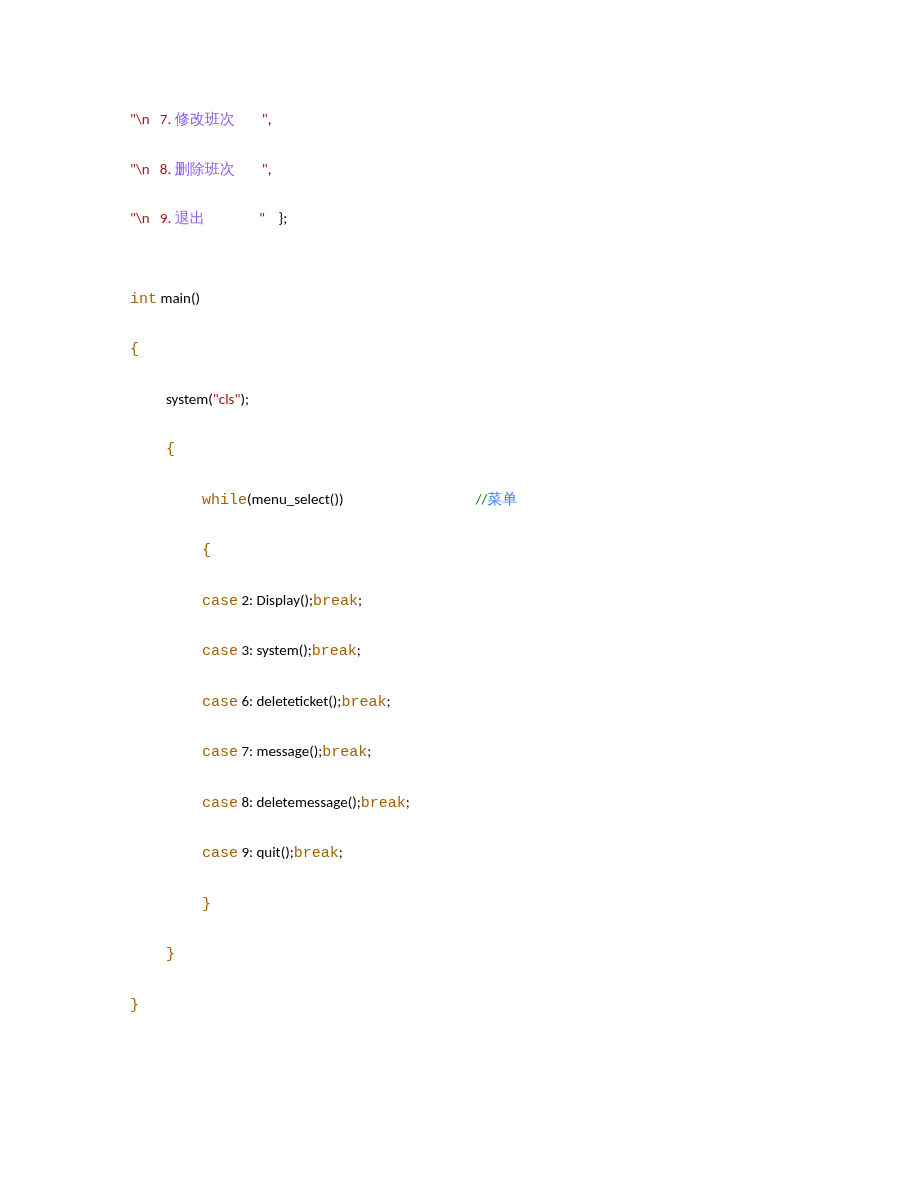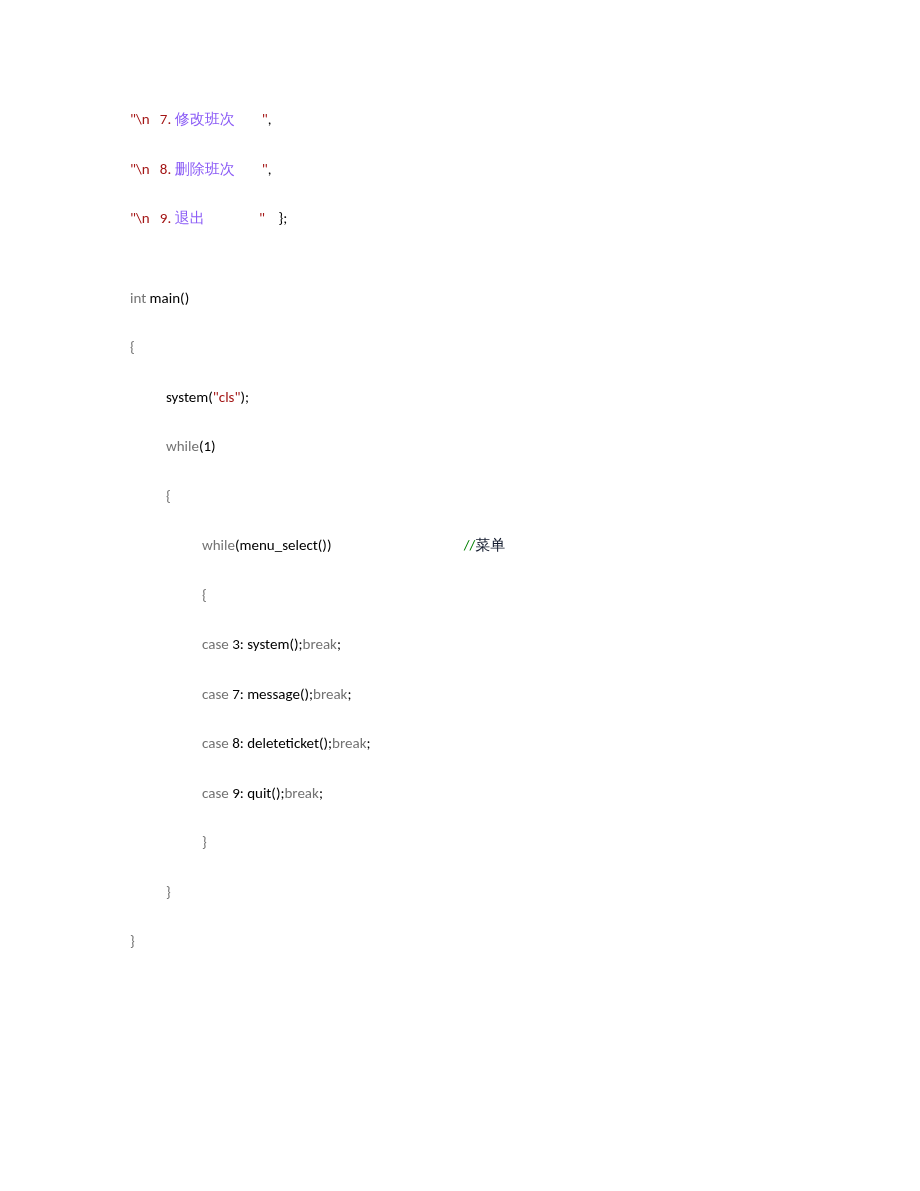--- a/index.html
+++ b/index.html
@@ -15,25 +15,25 @@
     min-height: 1191px;
     padding: 110px 0 0 130px;
     box-sizing: border-box;
     position: relative;
   }
   .line {
     line-height: 1.3;
     margin-bottom: 30px;
     white-space: pre;
   }
-  .kw { color: #737373; }
+  .kw { color: #a16207; font-family: Liberation Mono, monospace; }
   .str { color: #a31515; }
   .cjk-str { color: #8b5cf6; font-family: SimSun, "宋体", serif; }
   .cmt { color: #008000; }
-  .cjk-cmt { color: #0f172a; font-family: SimSun, "宋体", serif; text-align: right; }
+  .cjk-cmt { color: #3b82f6; font-family: SimSun, "宋体", serif; text-align: right; }
   .txt { color: #000000; }
   .indent1 { padding-left: 36px; }
   .indent2 { padding-left: 72px; }
 </style>
 </head>
 <body>
 
 <div class="page">
 
   <div class="line"><span class="str">"\n</span><span class="str">   7. </span><span class="cjk-str">修改班次</span><span class="str">        </span><span class="str">"</span><span class="txt">,</span></div>
@@ -43,38 +43,39 @@
   <div class="line"><span class="str">"\n</span><span class="str">   9. </span><span class="cjk-str">退出</span><span class="str">                </span><span class="str">"</span><span class="txt">    };</span></div>
 
   <div style="height:30px"></div>
 
   <div class="line"><span class="kw">int</span><span class="txt"> main()</span></div>
 
   <div class="line"><span class="kw">{</span></div>
 
   <div class="line indent1"><span class="txt">system(</span><span class="str">"cls"</span><span class="txt">);</span></div>
 
-  <div class="line indent1"><span class="kw">while</span><span class="txt">(1)</span></div>
 
   <div class="line indent1"><span class="kw">{</span></div>
 
   <div class="line indent2"><span class="kw">while</span><span class="txt">(menu_select())</span><span class="txt">                                       </span><span class="cmt">//</span><span class="cjk-cmt">菜单</span></div>
 
   <div class="line indent2"><span class="kw">{</span></div>
 
 
+  <div class="line indent2"><span class="kw">case</span><span class="txt"> 2: Display();</span><span class="kw">break</span><span class="txt">;</span></div>
 
   <div class="line indent2"><span class="kw">case</span><span class="txt"> 3: system();</span><span class="kw">break</span><span class="txt">;</span></div>
 
 
 
+  <div class="line indent2"><span class="kw">case</span><span class="txt"> 6: deleteticket();</span><span class="kw">break</span><span class="txt">;</span></div>
 
   <div class="line indent2"><span class="kw">case</span><span class="txt"> 7: message();</span><span class="kw">break</span><span class="txt">;</span></div>
 
-  <div class="line indent2"><span class="kw">case</span><span class="txt"> 8: deleteticket();</span><span class="kw">break</span><span class="txt">;</span></div>
+  <div class="line indent2"><span class="kw">case</span><span class="txt"> 8: deletemessage();</span><span class="kw">break</span><span class="txt">;</span></div>
 
   <div class="line indent2"><span class="kw">case</span><span class="txt"> 9: quit();</span><span class="kw">break</span><span class="txt">;</span></div>
 
   <div class="line indent2"><span class="kw">}</span></div>
 
   <div class="line indent1"><span class="kw">}</span></div>
 
   <div class="line"><span class="kw">}</span></div>
 
 </div>

